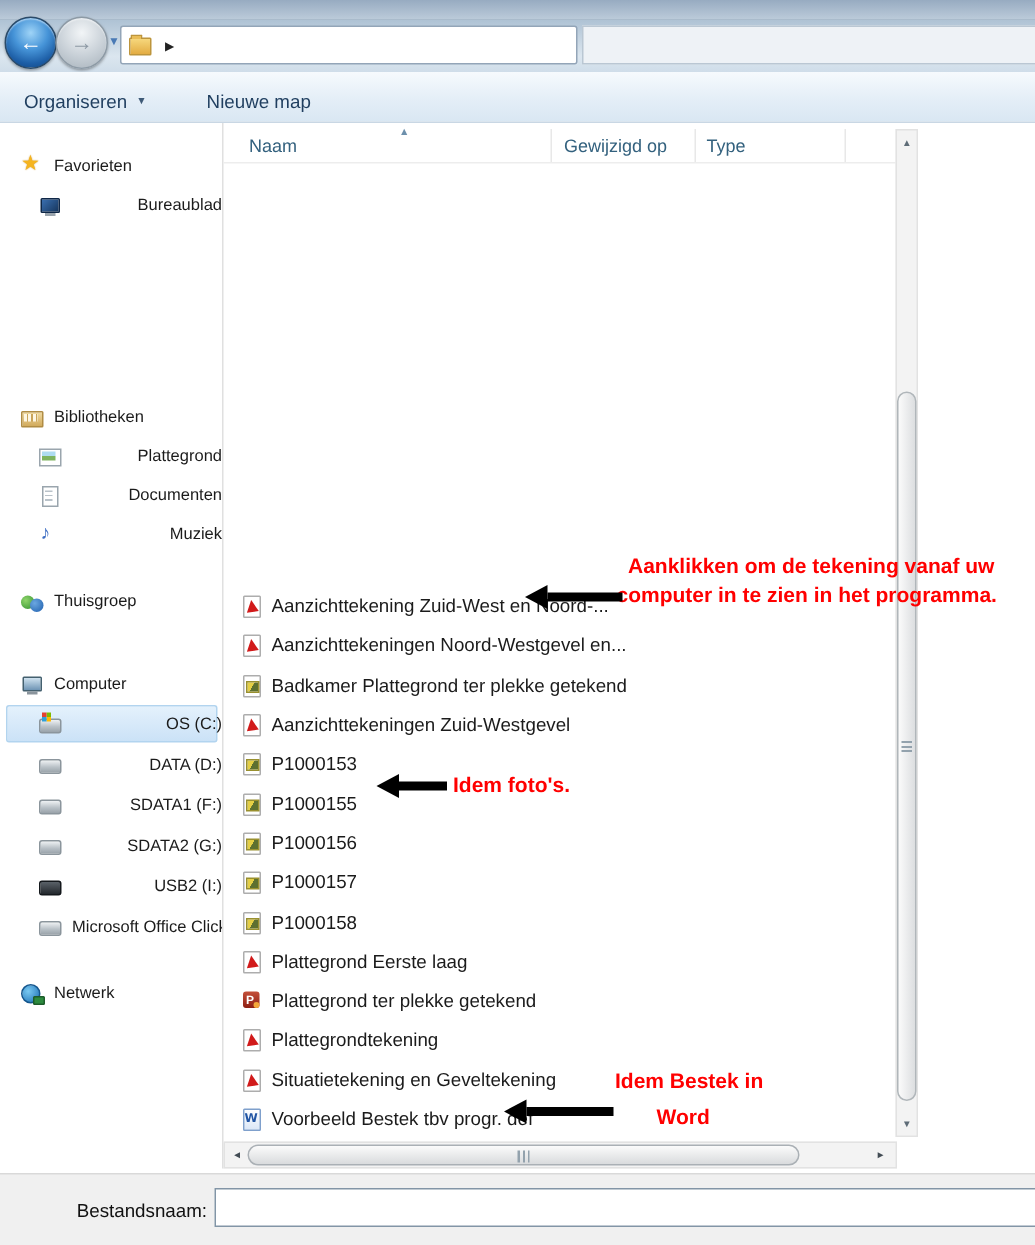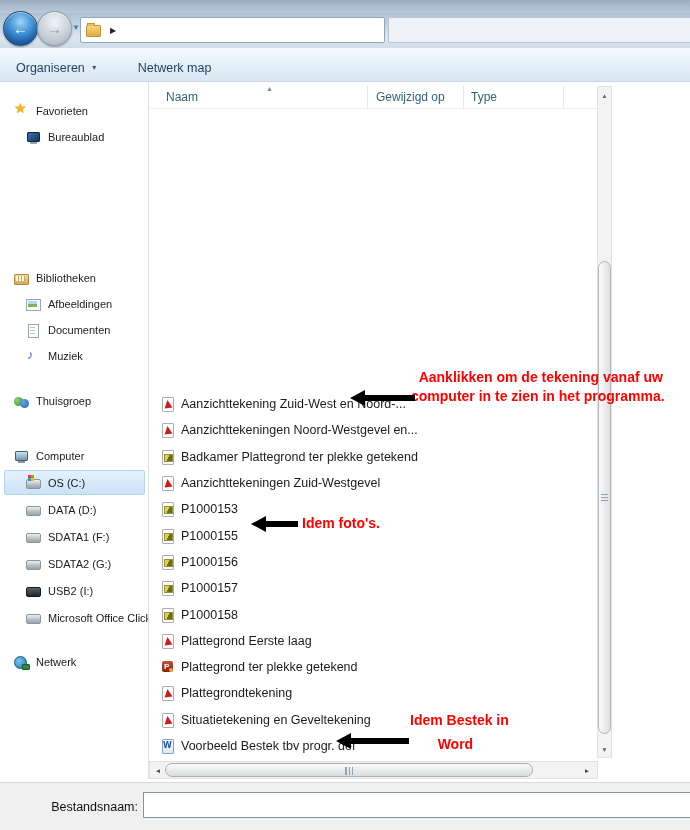--- a/index.html
+++ b/index.html
@@ -40,21 +40,21 @@
   .sidebar{position:absolute;left:0;top:82px;width:148px;height:700px;overflow:hidden;}
   .sb-group{display:block;}
   .sb-rail>section:nth-of-type(1){margin-top:16px;}
   .sb-rail>section:nth-of-type(2){margin-top:115px;}
   .sb-rail>section:nth-of-type(3){margin-top:19px;}
   .sb-rail>section:nth-of-type(4){margin-top:29px;}
   .sb-rail>section:nth-of-type(5){margin-top:18px;}
   .sb-row{position:relative;display:flex;align-items:center;height:26px;font-size:11px;
     white-space:nowrap;overflow:hidden;cursor:default;}
   .sb-row.g{padding-left:14px;}
-  .sb-row.c{padding-left:26px;}
+  .sb-row.c{padding-left:26px;justify-content:space-between;}
   .sb-rail>section:nth-of-type(4) .sb-row.c{height:27px;}
   .sb-row[data-selected="true"]::before{content:"";position:absolute;left:4px;right:3px;top:1px;bottom:1px;
     background:linear-gradient(#e4f1fc,#cbe2f7);border:1px solid #b2d4ef;border-radius:2px;}
   .sb-row>*{position:relative;}
   .sb-label{margin-left:7px;}
 
   .si{width:15px;height:15px;position:relative;flex:none;display:inline-block;}
   .si[data-icon="star"]::before{content:"★";position:absolute;left:0;top:-4px;font-size:14px;color:#f5b41f;text-shadow:0 0 1px #c88a12;}
   .si[data-icon="desktop"]::before{content:"";position:absolute;left:1px;top:2px;width:11px;height:8px;
     background:linear-gradient(135deg,#3a6fb0,#16365e);border:1px solid #0f2747;border-radius:1px;}
@@ -186,21 +186,21 @@
       <span></span>
     </div>
   </div>
 
   <div class="toolbar">
     <div class="tbtn">
       <span>Organiseren</span>
       <span class="caret">▼</span>
     </div>
     <div class="tbtn">
-      <span>Netwerk map</span>
+      <span>Nieuwe map</span>
     </div>
   </div>
 
   <nav class="sidebar">
     <div class="sb-rail">
 
     <section class="sb-group">
           <div class="sb-row g">
             <span class="si" data-icon="star"></span>
             <span class="sb-label">Favorieten</span>
@@ -215,21 +215,21 @@
         </section>
         <section class="sb-group">
           <div class="sb-row g">
             <span class="si" data-icon="library"></span>
             <span class="sb-label">Bibliotheken</span>
           </div>
           <div>
 
           <div class="sb-row c">
                 <span class="si" data-icon="pictures"></span>
-                <span class="sb-label">Afbeeldingen</span>
+                <span class="sb-label">Plattegrond</span>
               </div>
             <div class="sb-row c">
                 <span class="si" data-icon="documents"></span>
                 <span class="sb-label">Documenten</span>
               </div>
             <div class="sb-row c">
                 <span class="si" data-icon="music"></span>
                 <span class="sb-label">Muziek</span>
               </div>
           </div>

